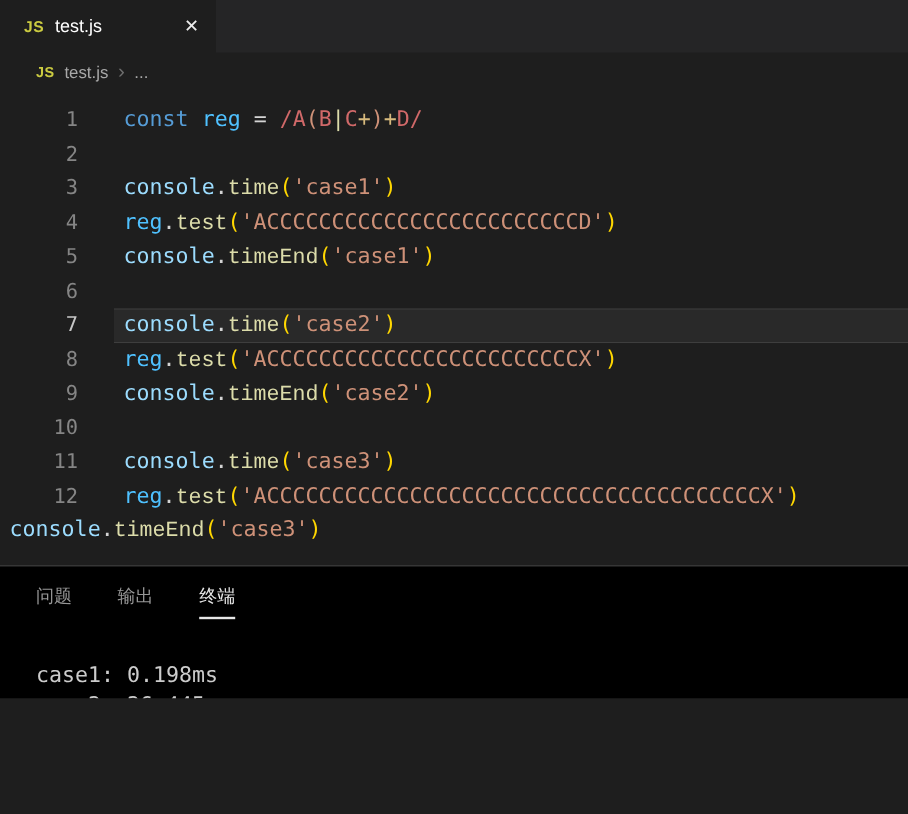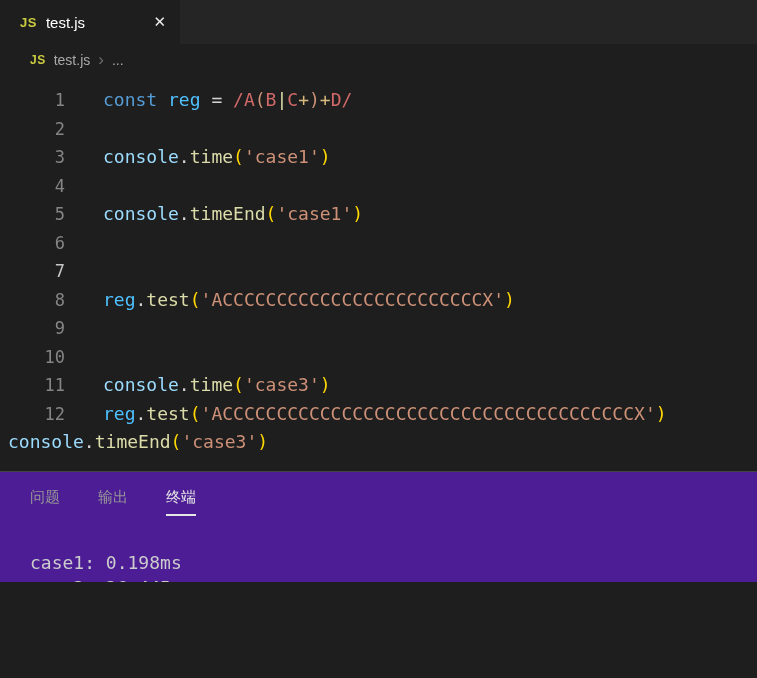--- a/index.html
+++ b/index.html
@@ -42,30 +42,30 @@
   .code-line.active .line-num { color:#c6c6c6; }
   .line-content { flex:1 1 auto; padding-left:8px; }
   .code-line.active .line-content {
     background:rgba(255,255,255,0.05);
     box-shadow: inset 0 1px 0 rgba(255,255,255,0.10), inset 0 -1px 0 rgba(255,255,255,0.10);
   }
   .tok-kw   { color:#569cd6;text-align:right; }
   .tok-cvar { color:#4fc1ff;margin-top:29px; }
   .tok-obj  { color:#9cdcfe; }
   .tok-op   { color:#d4d4d4; }
-  .tok-fn   { color:#dcdcaa; }
+  .tok-fn   { color:#dcdcaa;font-family:Liberation Mono, monospace; }
   .tok-br   { color:#ffd700; }
   .tok-str  { color:#ce9178; }
   .tok-rx   { color:#d16969; }
   .tok-rxg  { color:#ce9178; }
   .tok-rxq  { color:#d7ba7d; }
   .tok-rxor { color:#dcdcaa; }
   
   .panel {
-    height:206px; border-top:1px solid #444444; padding-top:16px; background:#4c1d95;
+    height:206px; border-top:1px solid #444444; padding-top:16px; background:#000000;
   }
   .panel-tabs {
     display:flex; gap:38px; padding-left:30px; font-size:15px; color:#969696;
   }
   .panel-tab { padding-bottom:7px; cursor:pointer; border-bottom:2px solid transparent; }
   .panel-tab.active { color:#e7e7e7; border-bottom-color:#e7e7e7; }
   .terminal {
     margin-top:34px; padding-left:30px; color:#cccccc;
     font-family:"DejaVu Sans Mono","Liberation Mono",monospace; font-size:18px;
   }
@@ -92,26 +92,26 @@
     <span class="bc-file">test.js</span>
     <span class="bc-sep">›</span>
     <span class="bc-more">...</span>
   </div>
 
   <div class="editor">
     <div id="code-lines">
         <div class="code-line"><span class="line-num">1</span><span class="line-content"><span class="tok-kw">const </span><span class="tok-cvar">reg</span><span class="tok-op"> = </span><span class="tok-rx">/A</span><span class="tok-rxg">(</span><span class="tok-rx">B</span><span class="tok-rxor">|</span><span class="tok-rx">C</span><span class="tok-rxq">+</span><span class="tok-rxg">)</span><span class="tok-rxq">+</span><span class="tok-rx">D/</span></span></div>
         <div class="code-line"><span class="line-num">2</span><span class="line-content"></span></div>
         <div class="code-line"><span class="line-num">3</span><span class="line-content"><span class="tok-obj">console</span><span class="tok-op">.</span><span class="tok-fn">time</span><span class="tok-br">(</span><span class="tok-str">'case1'</span><span class="tok-br">)</span></span></div>
-        <div class="code-line"><span class="line-num">4</span></div>
+        <div class="code-line"><span class="line-num">4</span><span class="line-content"><span class="tok-cvar">reg</span><span class="tok-op">.</span><span class="tok-fn">test</span><span class="tok-br">(</span><span class="tok-str">'ACCCCCCCCCCCCCCCCCCCCCCCCD'</span><span class="tok-br">)</span></span></div>
         <div class="code-line"><span class="line-num">5</span><span class="line-content"><span class="tok-obj">console</span><span class="tok-op">.</span><span class="tok-fn">timeEnd</span><span class="tok-br">(</span><span class="tok-str">'case1'</span><span class="tok-br">)</span></span></div>
         <div class="code-line"><span class="line-num">6</span><span class="line-content"></span></div>
-        <div class="code-line active"><span class="line-num">7</span></div>
+        <div class="code-line active"><span class="line-num">7</span><span class="line-content"><span class="tok-obj">console</span><span class="tok-op">.</span><span class="tok-fn">time</span><span class="tok-br">(</span><span class="tok-str">'case2'</span><span class="tok-br">)</span></span></div>
         <div class="code-line"><span class="line-num">8</span><span class="line-content"><span class="tok-cvar">reg</span><span class="tok-op">.</span><span class="tok-fn">test</span><span class="tok-br">(</span><span class="tok-str">'ACCCCCCCCCCCCCCCCCCCCCCCCX'</span><span class="tok-br">)</span></span></div>
-        <div class="code-line"><span class="line-num">9</span></div>
+        <div class="code-line"><span class="line-num">9</span><span class="line-content"><span class="tok-obj">console</span><span class="tok-op">.</span><span class="tok-fn">timeEnd</span><span class="tok-br">(</span><span class="tok-str">'case2'</span><span class="tok-br">)</span></span></div>
         <div class="code-line"><span class="line-num">10</span><span class="line-content"></span></div>
         <div class="code-line"><span class="line-num">11</span><span class="line-content"><span class="tok-obj">console</span><span class="tok-op">.</span><span class="tok-fn">time</span><span class="tok-br">(</span><span class="tok-str">'case3'</span><span class="tok-br">)</span></span></div>
         <div class="code-line"><span class="line-num">12</span><span class="line-content"><span class="tok-cvar">reg</span><span class="tok-op">.</span><span class="tok-fn">test</span><span class="tok-br">(</span><span class="tok-str">'ACCCCCCCCCCCCCCCCCCCCCCCCCCCCCCCCCCCCCCX'</span><span class="tok-br">)</span></span></div>
         <div class="code-line"><span class="line-content"><span class="tok-obj">console</span><span class="tok-op">.</span><span class="tok-fn">timeEnd</span><span class="tok-br">(</span><span class="tok-str">'case3'</span><span class="tok-br">)</span></span></div>
       </div>
   </div>
 
   <div class="panel">
     <div class="panel-tabs" id="panel-tabs">
         <div class="panel-tab">问题</div>

